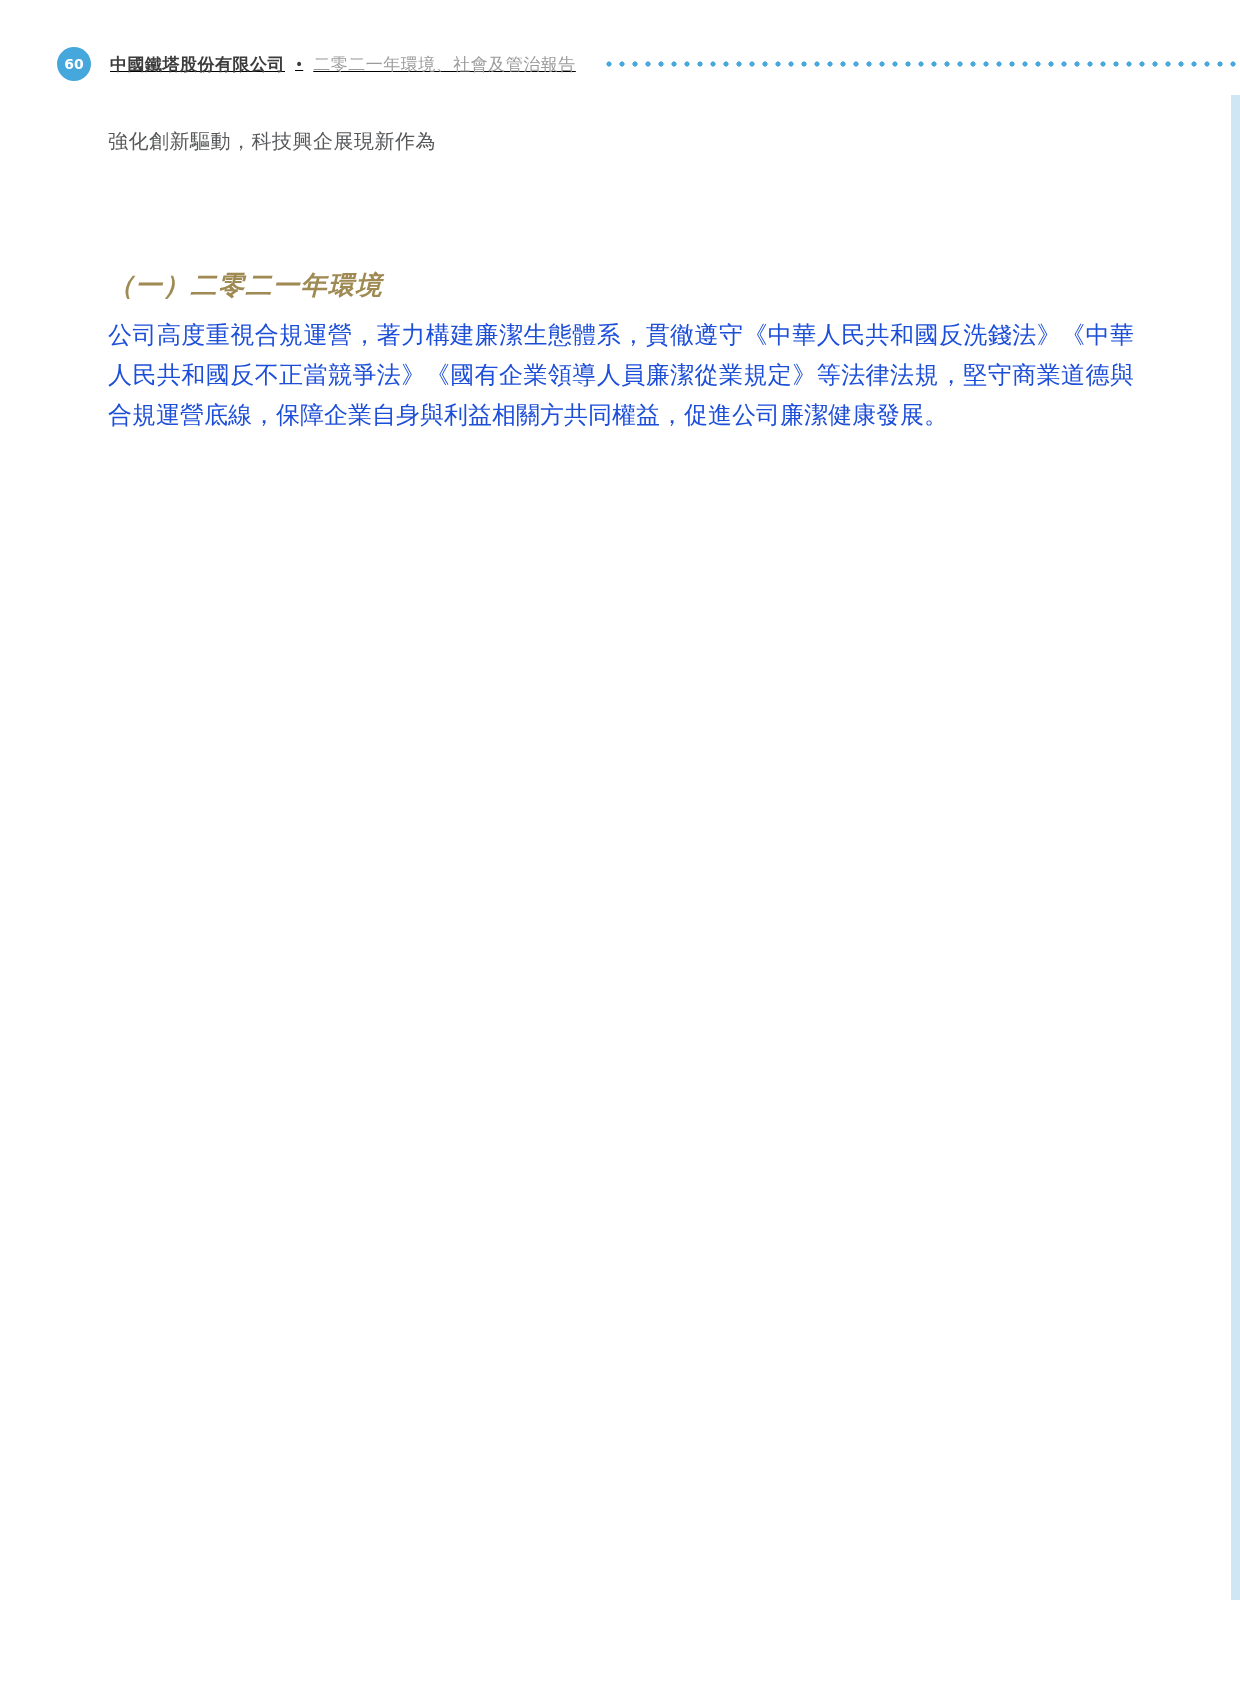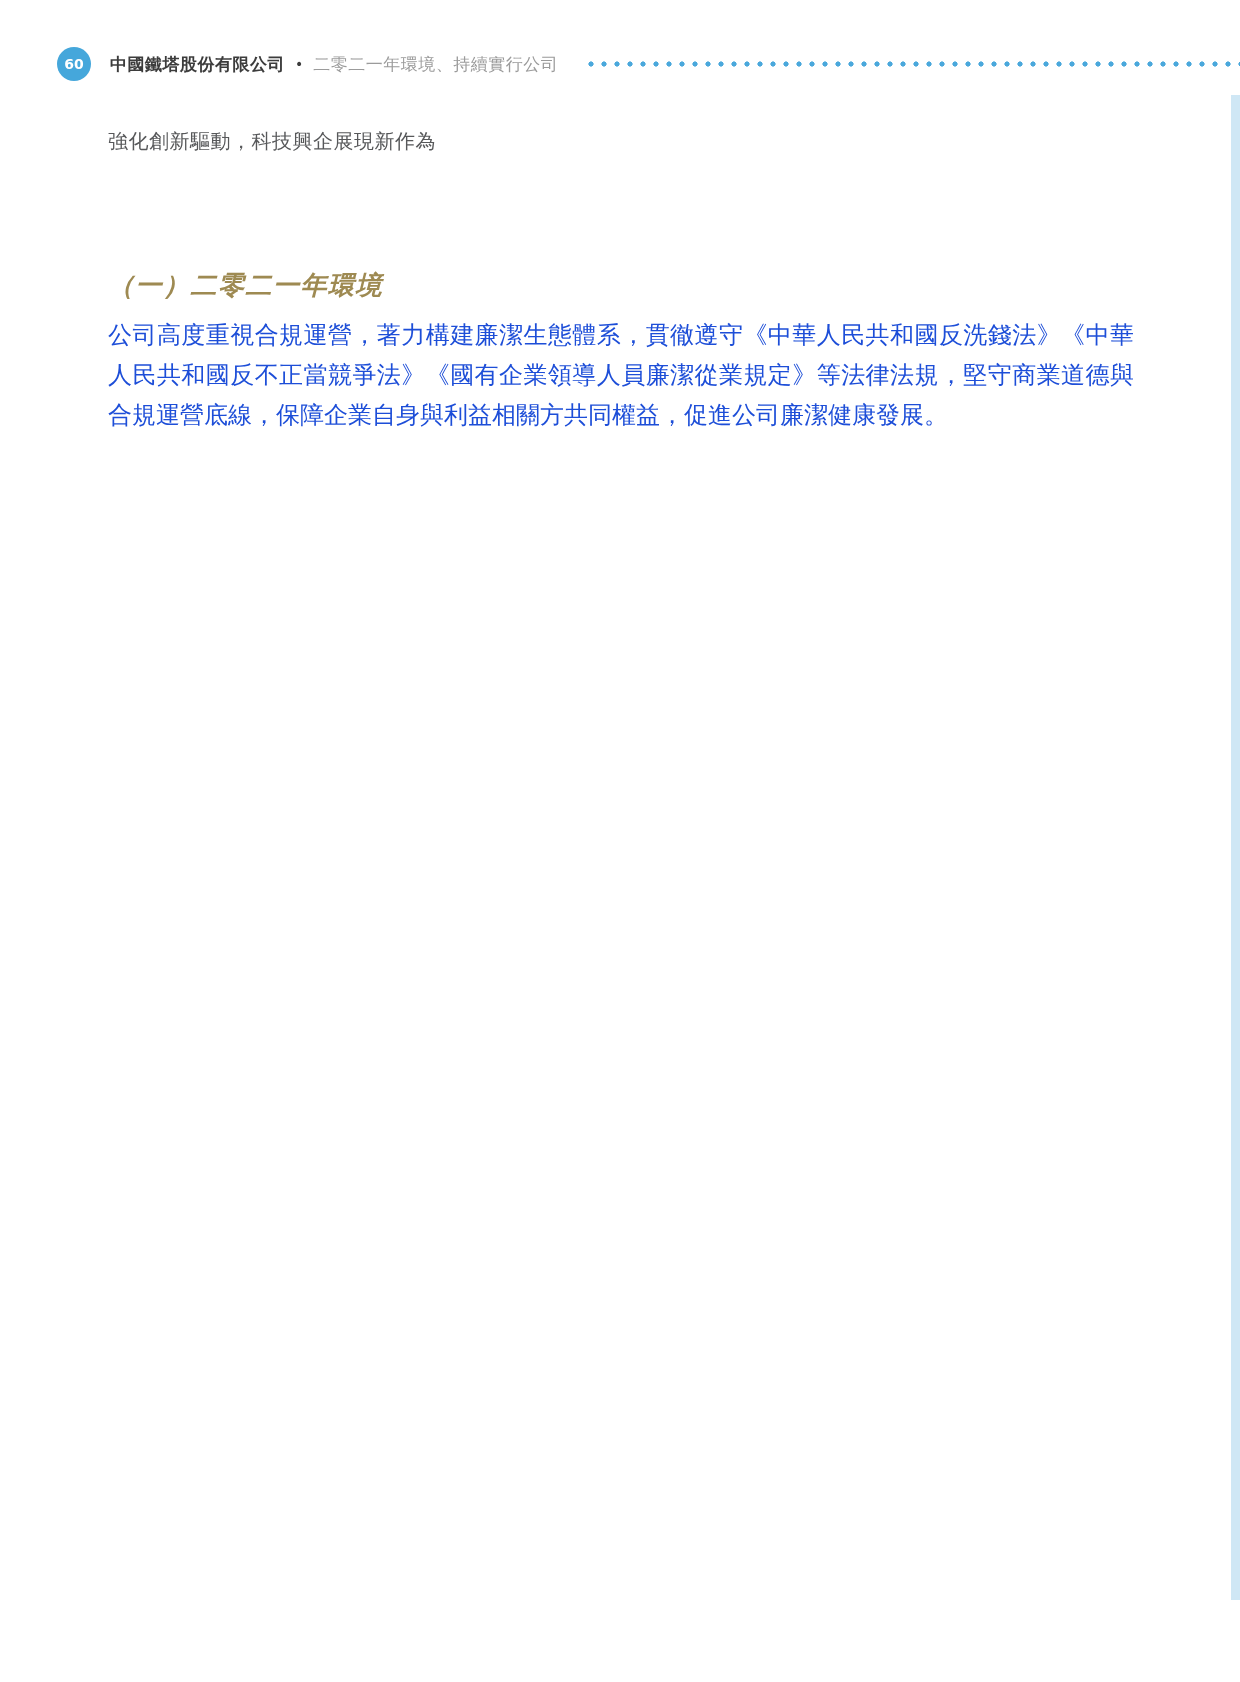--- a/index.html
+++ b/index.html
@@ -35,20 +35,21 @@
     align-items: center;
     justify-content: center;
     flex: 0 0 auto;
   }
   .header-text {
     margin-left: 19px;
     font-size: 17px;
     white-space: nowrap;
     display: flex;
     align-items: center;
+    text-decoration: underline;
   }
   .header-company { color: #3c3c3c; font-weight: bold; letter-spacing: 0.5px; }
   .header-sep { color: #3c3c3c; margin: 0 10px; font-size: 14px; }
   .header-title { color: #9b9b9b; letter-spacing: 0.5px; }
   .dotted-line {
     flex: 1;
     height: 6px;
     margin-left: 30px;
     background-image: radial-gradient(circle at 3px 3px, #4aa8dc 2.3px, rgba(74,168,220,0) 2.9px);
     background-size: 13px 6px;
@@ -104,21 +105,21 @@
 </head>
 <body>
 
 <div class="page">
 
   <div class="header">
     <div class="page-badge">60</div>
     <div class="header-text">
       <span class="header-company">中國鐵塔股份有限公司</span>
       <span class="header-sep">•</span>
-      <span class="header-title">二零二一年環境、持續實行公司</span>
+      <span class="header-title">二零二一年環境、社會及管治報告</span>
     </div>
     <div class="dotted-line"></div>
   </div>
 
   <div class="subtitle">強化創新驅動，科技興企展現新作為</div>
 
   <div class="edge-strip"></div>
 
   <div class="section-heading">（一）二零二一年環境</div>
 

